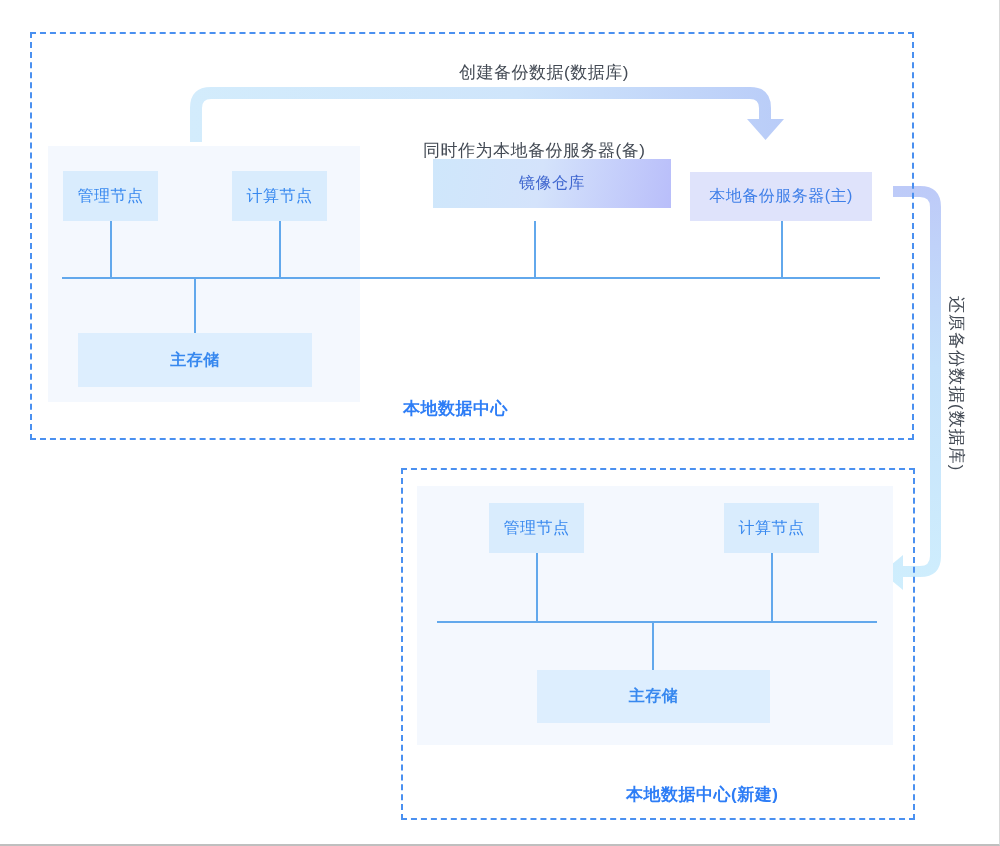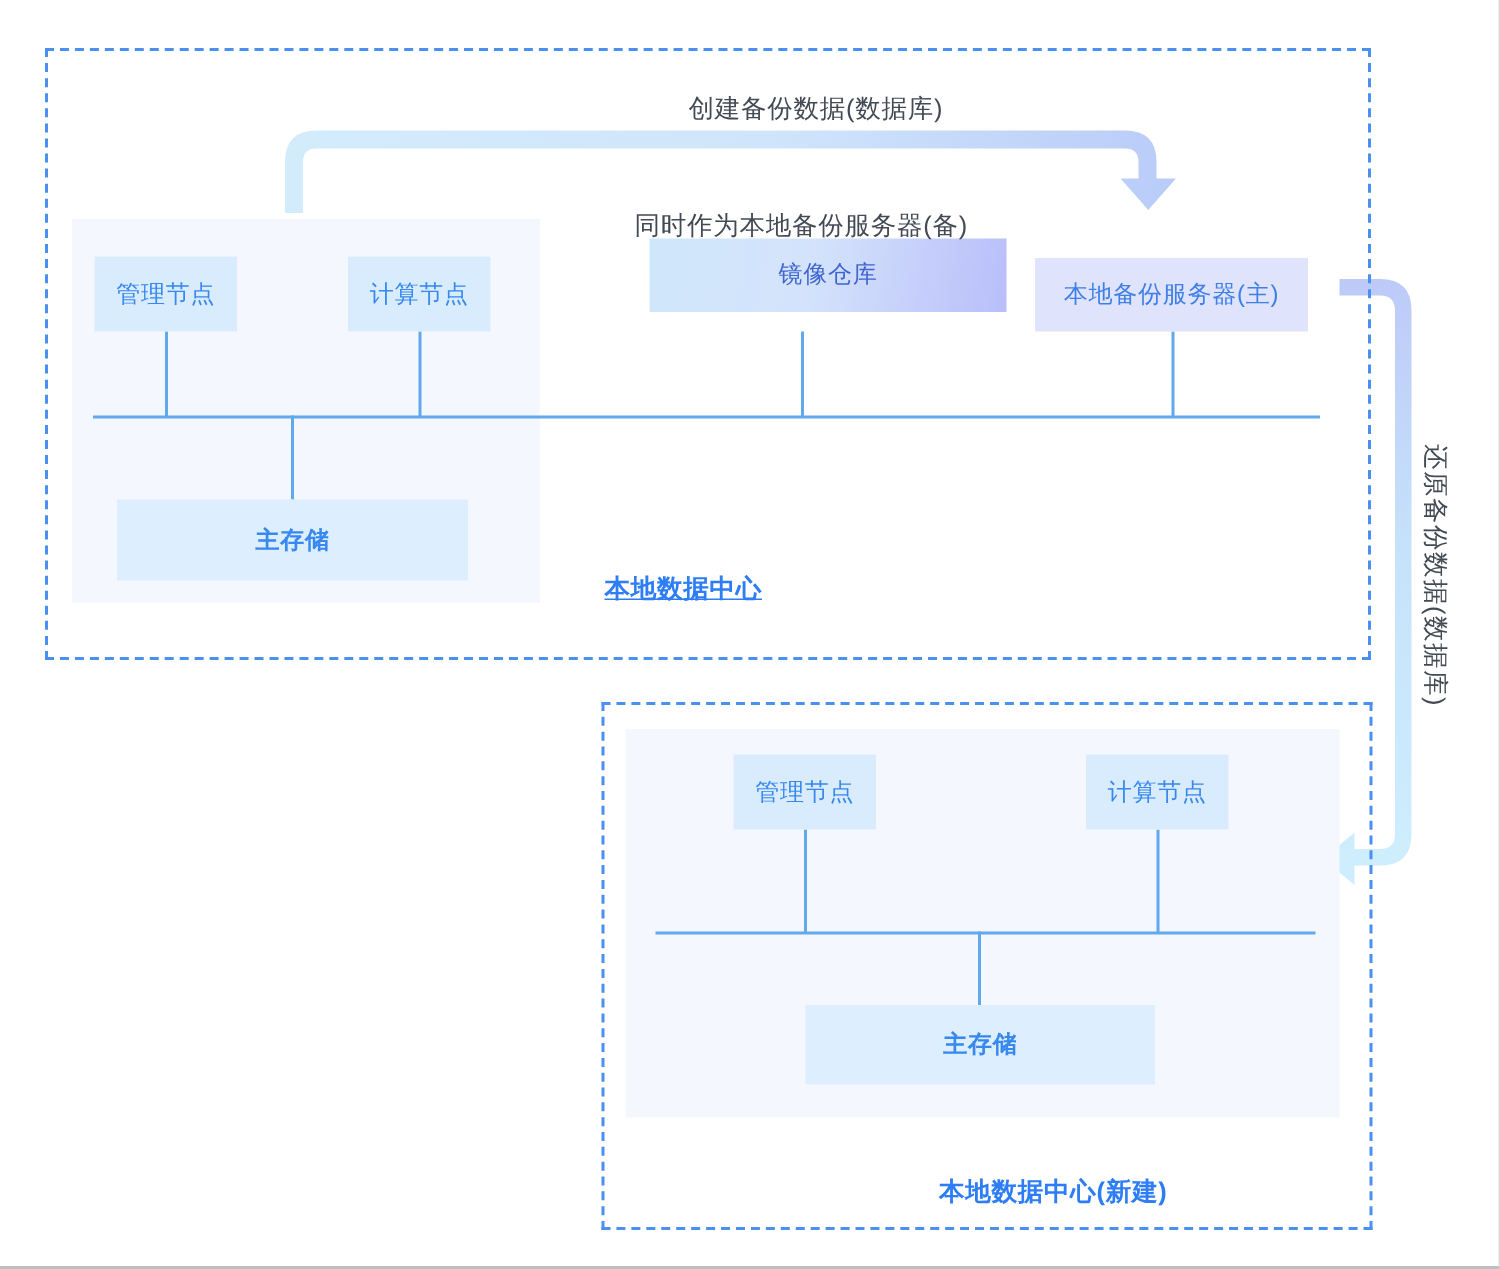--- a/index.html
+++ b/index.html
@@ -179,21 +179,21 @@
   </div>
 
   <div class="node node-backup" style="left:690px; top:172px; width:182px; height:49px;">
     <span>本地备份服务器(主)</span>
   </div>
 
   <div class="node node-store" style="left:78px; top:333px; width:234px; height:54px;">
     <span>主存储</span>
   </div>
 
-  <div class="region-label" style="left:403px; top:381px;text-decoration:underline;">本地数据中心</div>
+  <div class="region-label" style="left:403px; top:397px;">本地数据中心</div>
 
   <div class="caption" style="left:413px; top:61px;margin-left:46px;">创建备份数据(数据库)</div>
 
   <div class="caption" style="left:423px; top:139px;">同时作为本地备份服务器(备)</div>
 
   <div class="caption-vertical" style="left:968px; top:296px;">还原备份数据(数据库)</div>
 
   <div class="region" style="left:401px; top:468px; width:514px; height:352px;"></div>
 
   <div class="panel" style="left:417px; top:486px; width:476px; height:259px;"></div>

